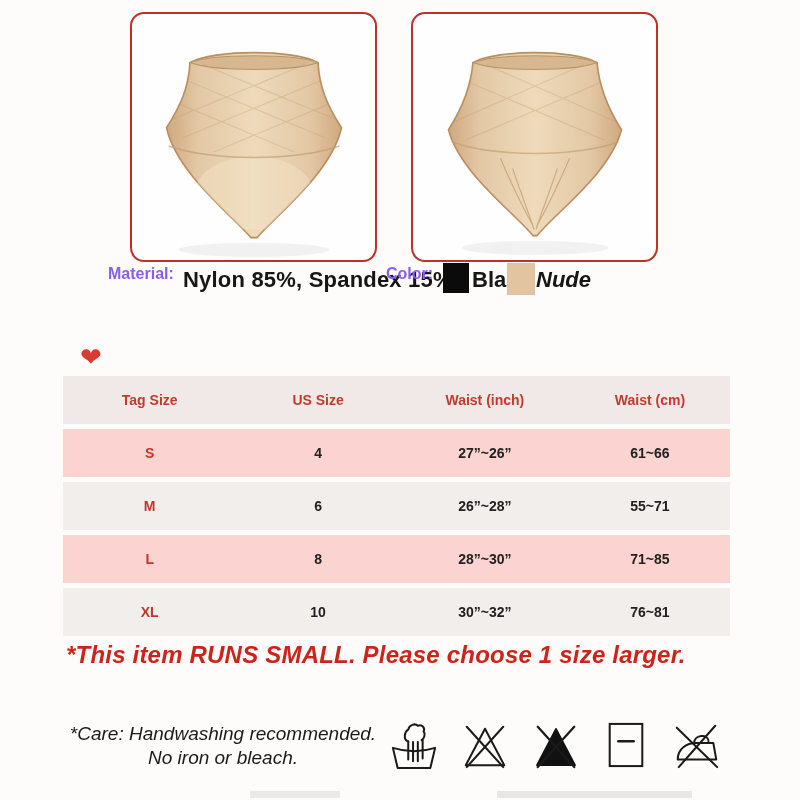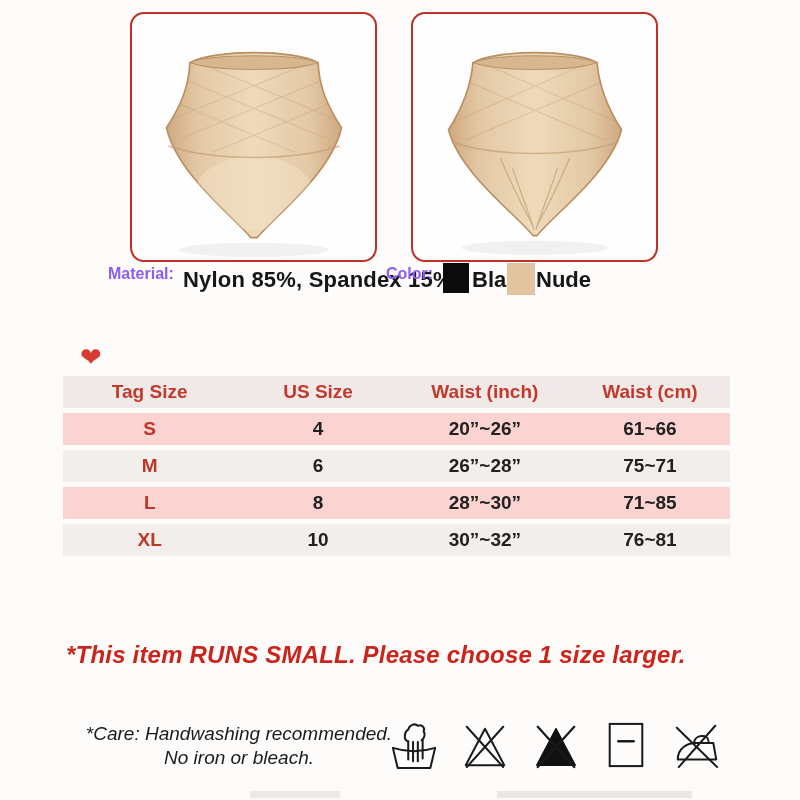--- a/index.html
+++ b/index.html
@@ -17,42 +17,42 @@
   .info-row{position:absolute;top:263px;left:0;width:800px;height:36px;}
   .lbl-red{font-weight:bold;color:#8b5cf6;font-size:16px;}
   .lbl-dark{font-weight:bold;color:#161616;font-size:22px;}
   #material-label{position:absolute;left:108px;top:2px;}
   #material-value{position:absolute;left:183px;top:4px;letter-spacing:.2px;}
   #color-label{position:absolute;left:386px;top:2px;}
   .swatch{position:absolute;top:0px;width:26px;height:30px;}
   #swatch-black{left:443px;}
   #swatch-nude{left:507px;border:1px solid #d8c3a8;}
   #color-black-label{position:absolute;left:472px;top:4px;}
-  #color-nude-label{position:absolute;left:536px;top:4px;}
+  #color-nude-label{position:absolute;left:536px;top:4px;font-style:italic;}
 
   
   #size-chart-title{position:absolute;left:80px;top:344px;display:flex;align-items:center;gap:7px;}
   #size-chart-title .heart{color:#d93a31;font-size:26px;line-height:1;}
   #size-chart-title .t{font-weight:bold;color:#c0362a;font-size:25px;}
 
   #size-table{position:absolute;left:63px;top:371px;width:667px;border-collapse:separate;border-spacing:0 5px;}
-  #size-table th,#size-table td{height:32px;text-align:center;vertical-align:middle;padding:0;
-    font-size:19px;font-weight:bold;}
+  #size-table th,#size-table td{height:32px;text-align:center;vertical-align:middle;padding:8px;
+    font-size:14px;font-weight:bold;}
   #size-table thead th{background:#f1e9e7;color:#c23a2e;}
   #size-table .row-pink td{background:#fbd3d1;}
   #size-table .row-light td{background:#f2eeeb;}
   #size-table td{color:#212121;}
   #size-table td.red{color:#c0362a;}
   #size-table col.c1{width:26%;} #size-table col.c2{width:24.5%;}
   #size-table col.c3{width:25.5%;} #size-table col.c4{width:24%;}
 
   
   #size-warning{position:absolute;left:66px;top:641px;font-size:24px;font-weight:bold;
     font-style:italic;color:#cb241a;letter-spacing:.2px;}
-  #care-text{position:absolute;left:74px;top:722px;width:330px;text-align:center;
+  #care-text{position:absolute;left:58px;top:722px;width:330px;text-align:center;
     font-style:italic;color:#1b1b1b;font-size:19px;font-weight:500;line-height:24px;}
 
   
   #care-icons{position:absolute;left:390px;top:719px;display:flex;gap:23px;align-items:flex-end;}
   #care-icons svg{display:block;}
 
   
   .smudge{position:absolute;height:7px;top:791px;background:#ebe9e8;}
   #smudge1{left:250px;width:90px;}
   #smudge2{left:497px;width:195px;background:#e9e7e6;}
@@ -146,28 +146,28 @@
         <th>Tag Size</th>
         <th>US Size</th>
         <th>Waist (inch)</th>
         <th>Waist (cm)</th>
       </tr>
     </thead>
     <tbody>
         <tr class="row-pink">
           <td class="red">S</td>
           <td>4</td>
-          <td>20”~26”</td>
+          <td>27”~26”</td>
           <td>61~66</td>
         </tr>
         <tr class="row-light">
           <td class="red">M</td>
           <td>6</td>
           <td>26”~28”</td>
-          <td>75~71</td>
+          <td>55~71</td>
         </tr>
         <tr class="row-pink">
           <td class="red">L</td>
           <td>8</td>
           <td>28”~30”</td>
           <td>71~85</td>
         </tr>
         <tr class="row-light">
           <td class="red">XL</td>
           <td>10</td>

